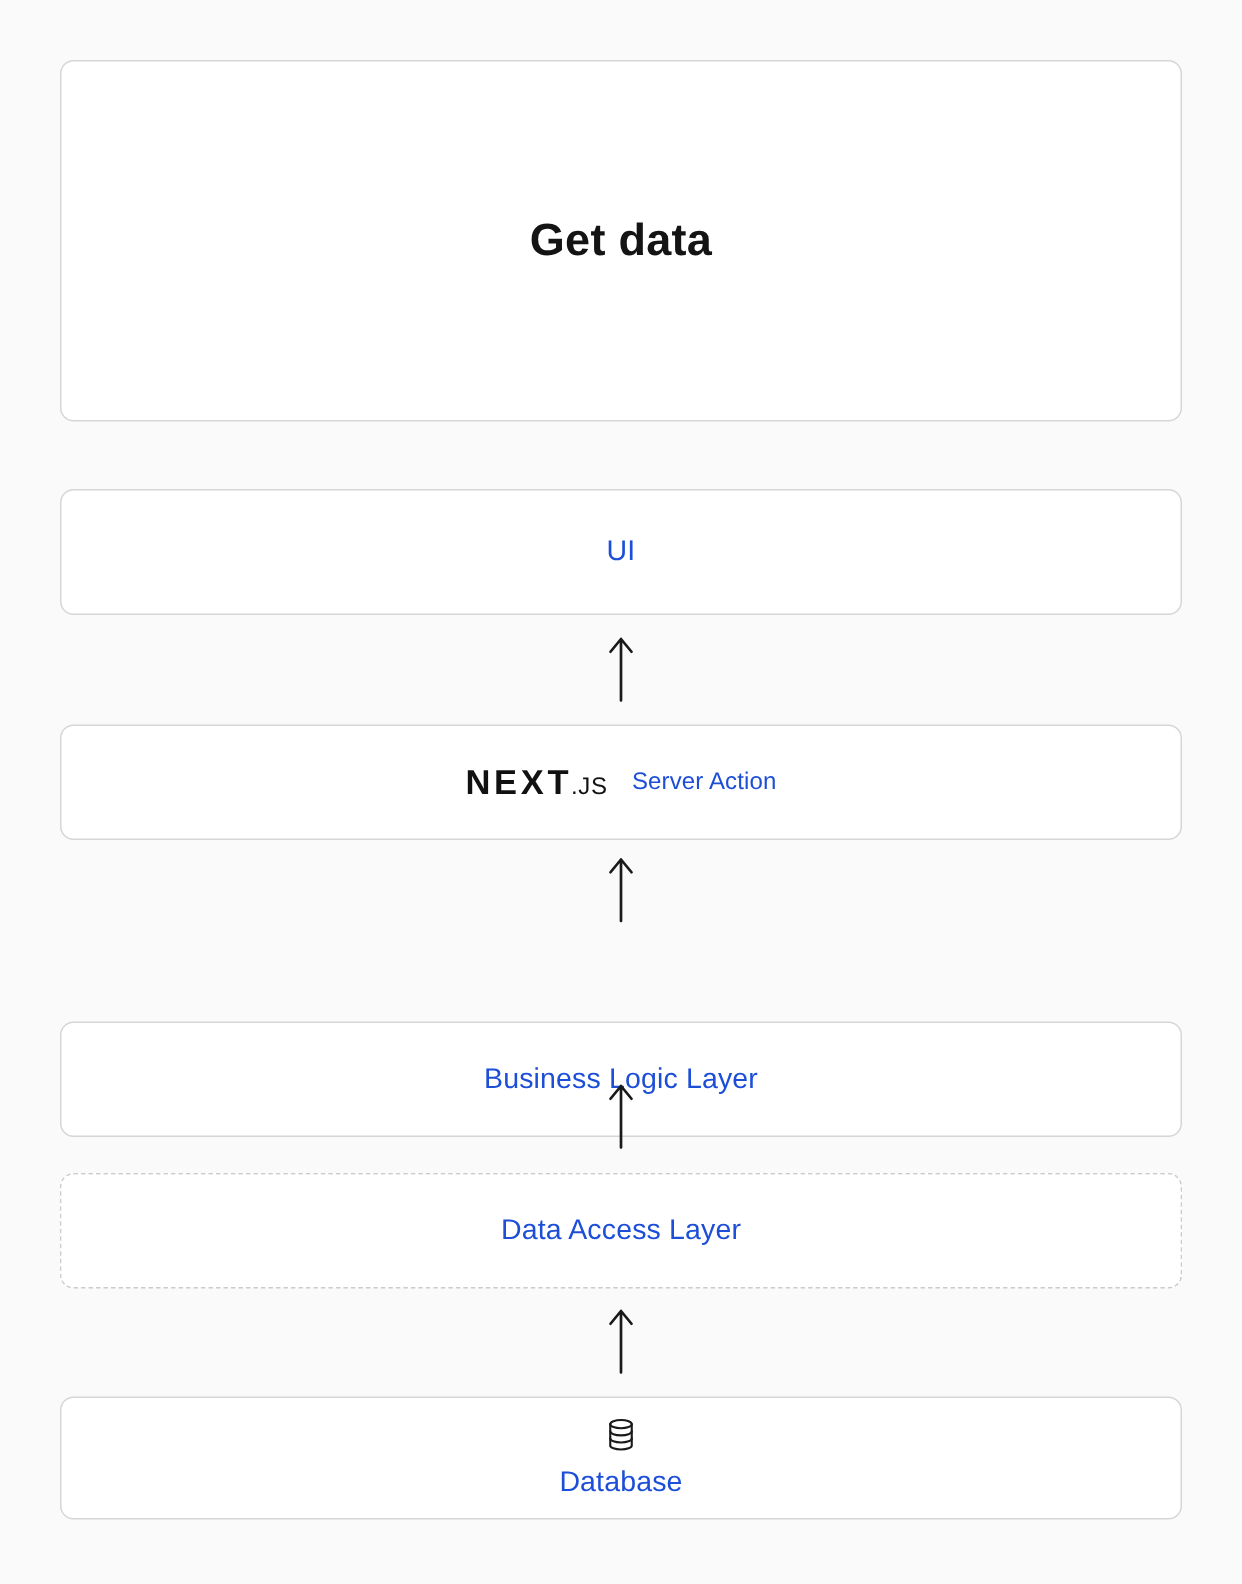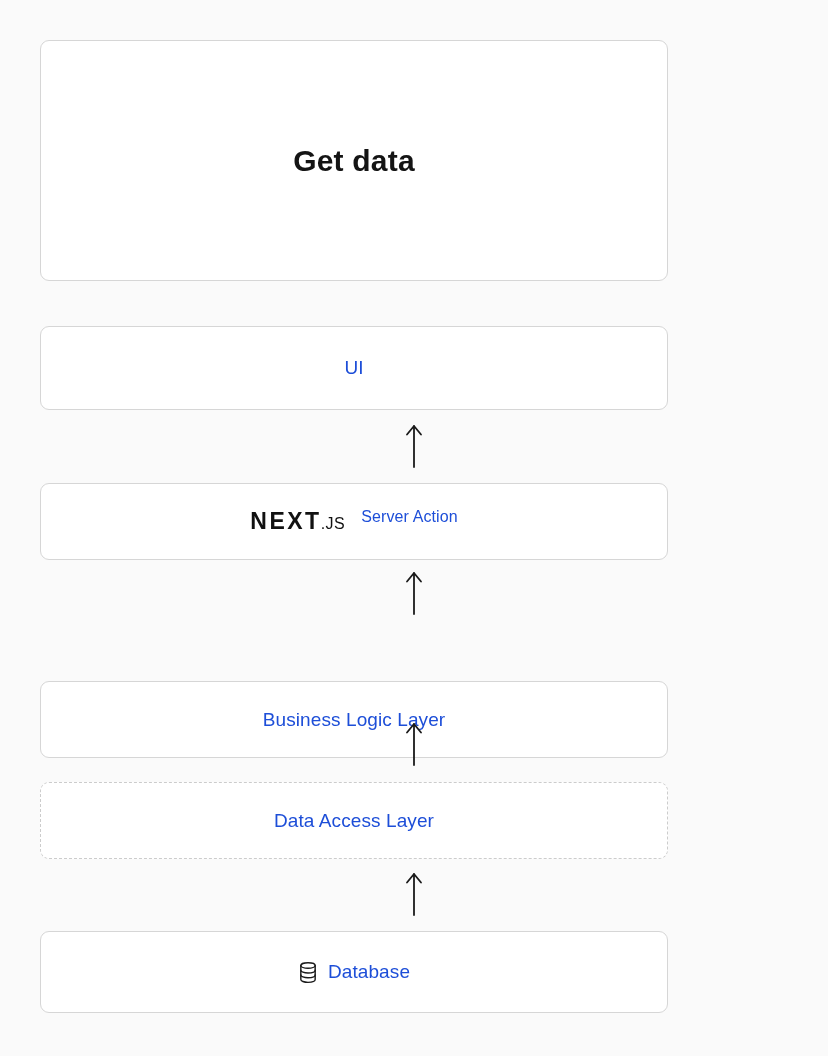--- a/index.html
+++ b/index.html
@@ -8,21 +8,21 @@
     background: #fafafa;
     font-family: "Liberation Sans", sans-serif;
     color: #171717;
     overflow: hidden;
   }
   .canvas { position: relative; width: 828px; height: 1056px; }
 
   .box {
     position: absolute;
     left: 40px;
-    width: 628px;
+    width: 748px;
     background: #ffffff;
     border: 1px solid #d6d6d6;
     border-radius: 9px;
     display: flex;
     align-items: center;
     justify-content: center;
   }
   .box.dashed { border: 1.5px dashed #cccccc; }
 
   #box-get-data       { top: 40px;  height: 241px; }
@@ -38,21 +38,21 @@
     letter-spacing: 0.2px;
     color: #141414;
   }
   .layer-label {
     font-size: 19px;
     font-weight: 400;
     color: #1d4ed8;
     letter-spacing: 0.1px;
   }
 
-  .logo-row { display: flex; align-items: flex-start; }
+  .logo-row { display: flex; align-items: center; }
   .next-logo {
     display: flex;
     align-items: baseline;
     margin-right: 16px;
     color: #111111;
   }
   .next-wordmark {
     font-size: 23px;
     font-weight: 700;
     letter-spacing: 2.5px;
@@ -70,21 +70,21 @@
     left: 0;
     width: 828px;
     display: flex;
     justify-content: center;
   }
   #arrow-1 { top: 423px; }
   #arrow-2 { top: 570px; }
   #arrow-3 { top: 721px; }
   #arrow-4 { top: 871px; }
 
-  .db-row { display: flex; align-items: center; gap: 10px; }
+  .db-row { display: flex; align-items: center; gap: 10px; flex-direction: column; }
   .db-icon-svg { display: block; }
 </style>
 </head>
 <body>
 
 <div class="canvas">
 
   <div class="box" id="box-get-data">
     <span class="title-label">Get data</span>
   </div>

